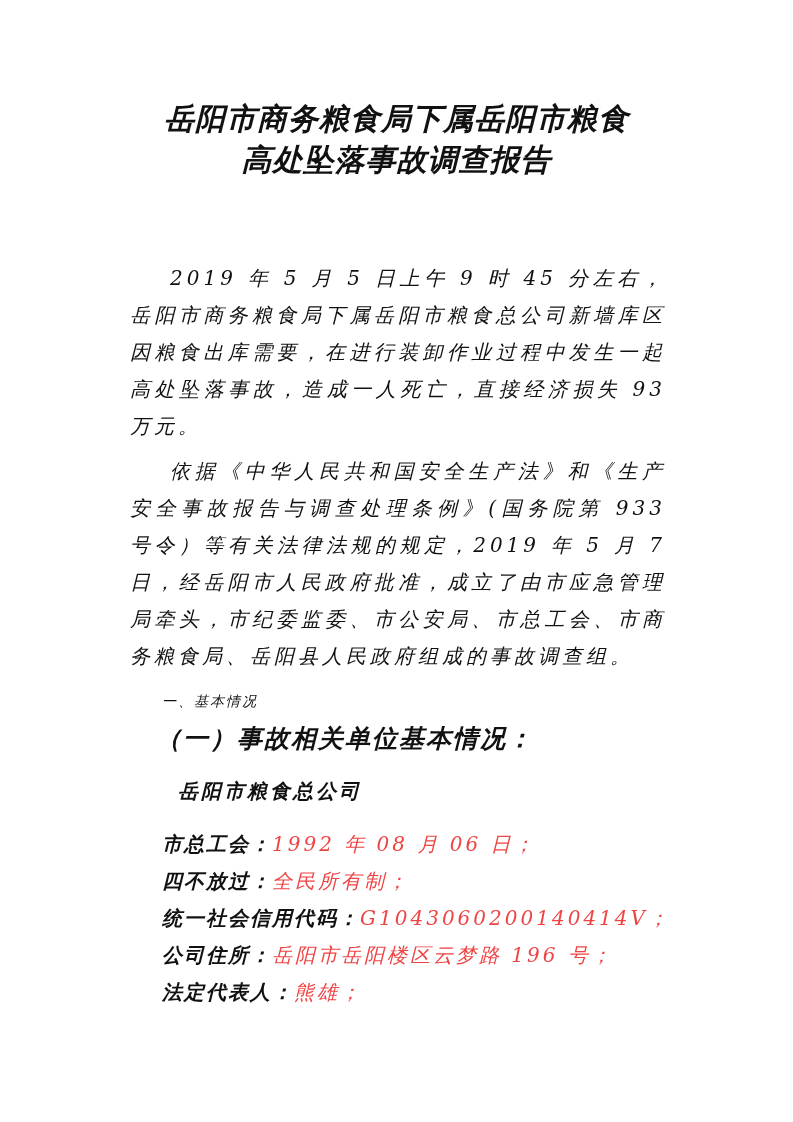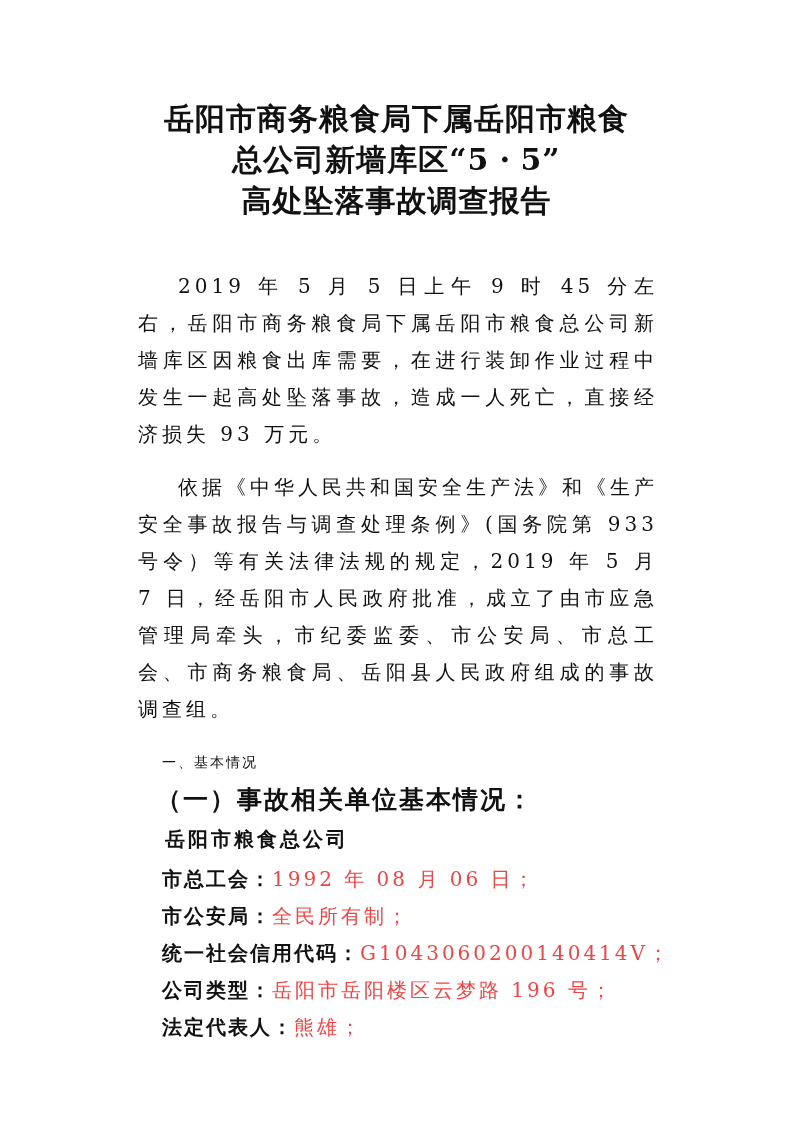--- a/index.html
+++ b/index.html
@@ -14,20 +14,21 @@
       overflow: hidden;
       color: #111111;
       font-family: "DejaVu Serif", "Liberation Serif", serif;
     }
     .page {
       position: absolute;
       left: 0; top: 0;
       width: 648px;
       height: 1122px;
       background: #ffffff;
+      font-style: italic;
     }
     .title {
       position: absolute;
       left: 0;
       width: 793px;
       top: 98px;
       text-align: center;
       font-family: "DejaVu Serif", "Liberation Serif", serif;
       font-weight: bold;
       font-size: 30px;
@@ -41,41 +42,41 @@
       left: 122px;
       top: 252px;
       width: 552px;
       font-family: "DejaVu Serif", "Liberation Serif", serif;
       font-size: 20px;
       line-height: 37px;
       letter-spacing: 4px;
       text-align: justify;
     }
     .para {
-      margin: 16px;
+      margin: 8px;
       text-indent: 40px;
     }
     .h1 {
       margin: 0;
       padding-left: 40px;
       font-family: "DejaVu Sans", "Liberation Sans", sans-serif;
       font-size: 14px;
       letter-spacing: 2px;
       font-weight: normal;
     }
     .h2 {
       margin: 0;
       padding-left: 34px;
       font-family: "DejaVu Sans", "Liberation Sans", sans-serif;
       font-weight: bold;
       font-size: 25px;
       letter-spacing: 2px;
     }
     .org {
-      margin: 3px;
+      margin: 16px;
       padding-left: 40px;
       font-family: "DejaVu Sans", "Liberation Sans", sans-serif;
       font-weight: bold;
       font-size: 20px;
       letter-spacing: 3px;
     }
     .field {
       margin: 0;
       padding-left: 40px;
       white-space: nowrap;
@@ -91,41 +92,40 @@
       color: #ef4444;
     }
   </style>
 </head>
 <body>
 
 <div class="page">
 
   <div class="title">
     <span class="tl">岳阳市商务粮食局下属岳阳市粮食</span>
-    <span class="tl">总公司新墙库区“5・5”</span>
     <span class="tl">高处坠落事故调查报告</span>
   </div>
 
   <div class="body">
     <p class="para">2019 年 5 月 5 日上午 9 时 45 分左右，岳阳市商务粮食局下属岳阳市粮食总公司新墙库区因粮食出库需要，在进行装卸作业过程中发生一起高处坠落事故，造成一人死亡，直接经济损失 93 万元。</p>
     <p class="para">依据《中华人民共和国安全生产法》和《生产安全事故报告与调查处理条例》(国务院第 933 号令）等有关法律法规的规定，2019 年 5 月 7 日，经岳阳市人民政府批准，成立了由市应急管理局牵头，市纪委监委、市公安局、市总工会、市商务粮食局、岳阳县人民政府组成的事故调查组。</p>
 
     <p class="h1">一、基本情况</p>
     <p class="h2">（一）事故相关单位基本情况：</p>
     <p class="org">岳阳市粮食总公司</p>
 
     <p class="field">
       <span class="label">市总工会：</span><span class="value">1992 年 08 月 06 日；</span>
     </p>
     <p class="field">
-      <span class="label">市公安局：</span><span class="value">全民所有制；</span>
+      <span class="label">四不放过：</span><span class="value">全民所有制；</span>
     </p>
     <p class="field">
       <span class="label">统一社会信用代码：</span><span class="value">G1043060200140414V；</span>
     </p>
     <p class="field">
-      <span class="label">公司类型：</span><span class="value">岳阳市岳阳楼区云梦路 196 号；</span>
+      <span class="label">公司住所：</span><span class="value">岳阳市岳阳楼区云梦路 196 号；</span>
     </p>
     <p class="field">
       <span class="label">法定代表人：</span><span class="value">熊雄；</span>
     </p>
   </div>
 </div>
 
 </body></html>

